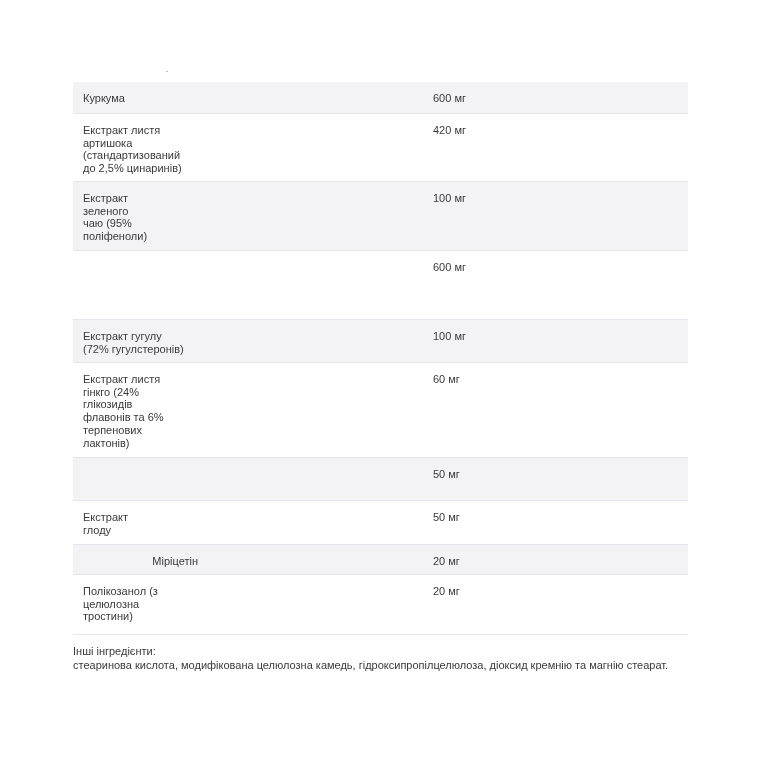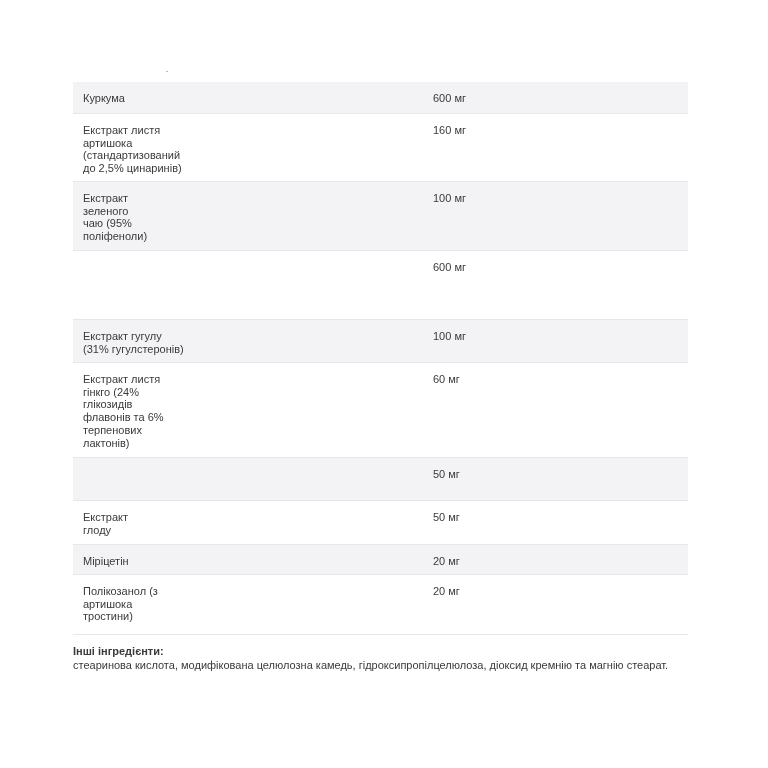--- a/index.html
+++ b/index.html
@@ -5,78 +5,78 @@
   html, body { margin:0; padding:0; background:#ffffff; }
   body { width:768px; height:768px; position:relative; overflow:hidden;
          font-family:"Liberation Sans", sans-serif; color:#3a3a3a; font-size:11px; }
   .dot { position:absolute; left:166px; top:71px; width:2px; height:1px; background:#bbb; }
   .table { position:absolute; left:73px; top:82px; width:615px;text-decoration:underline; }
   .row { position:relative; border-bottom:1px solid #e6e6ee; box-sizing:border-box; }
   .row.shade { background:#f3f3f5; }
   .name { position:absolute; left:10px; top:10px; width:115px; line-height:12.7px; }
   .amt { position:absolute; left:360px; top:10px; line-height:12.7px; }
   .other { position:absolute; left:73px; top:645px; width:620px; line-height:13.5px; }
-  .other-title { font-weight:bold; }
+  .other-title { font-weight:normal; }
 </style>
 </head>
 <body>
 
 <div class="dot"></div>
 
 <div class="table" id="tbl">
     <div class="row shade" style="height: 32px;">
       <div class="name" style="white-space: pre-line;">Куркума</div>
       <div class="amt">600 мг</div>
     </div>
     <div class="row" style="height: 68px;">
       <div class="name" style="white-space: pre-line;">Екстракт листя
 артишока
 (стандартизований
 до 2,5% цинаринів)</div>
-      <div class="amt">160 мг</div>
+      <div class="amt">420 мг</div>
     </div>
     <div class="row shade" style="height: 69px;">
       <div class="name" style="white-space: pre-line;">Екстракт
 зеленого
 чаю (95%
 поліфеноли)</div>
       <div class="amt">100 мг</div>
     </div>
     <div class="row" style="height: 69px;">
       <div class="amt">600 мг</div>
     </div>
     <div class="row shade" style="height: 43px;">
       <div class="name" style="white-space: pre-line;">Екстракт гугулу
-(31% гугулстеронів)</div>
+(72% гугулстеронів)</div>
       <div class="amt">100 мг</div>
     </div>
     <div class="row" style="height: 95px;">
       <div class="name" style="white-space: pre-line;">Екстракт листя
 гінкго (24%
 глікозидів
 флавонів та 6%
 терпенових
 лактонів)</div>
       <div class="amt">60 мг</div>
     </div>
     <div class="row shade" style="height: 43px;">
       <div class="amt">50 мг</div>
     </div>
     <div class="row" style="height: 44px;">
       <div class="name" style="white-space: pre-line;">Екстракт
 глоду</div>
       <div class="amt">50 мг</div>
     </div>
-    <div class="row shade" style="height: 30px;">
+    <div class="row shade" style="height: 30px; text-align: right;">
       <div class="name" style="white-space: pre-line;">Міріцетін</div>
       <div class="amt">20 мг</div>
     </div>
     <div class="row" style="height: 60px;">
       <div class="name" style="white-space: pre-line;">Полікозанол (з
-артишока
+целюлозна
 тростини)</div>
       <div class="amt">20 мг</div>
     </div>
   </div>
 
 <div class="other">
   <div class="other-title">Інші інгредієнти:</div>
   <div>стеаринова кислота, модифікована целюлозна камедь, гідроксипропілцелюлоза, діоксид кремнію та магнію стеарат.</div>
 </div>
 

